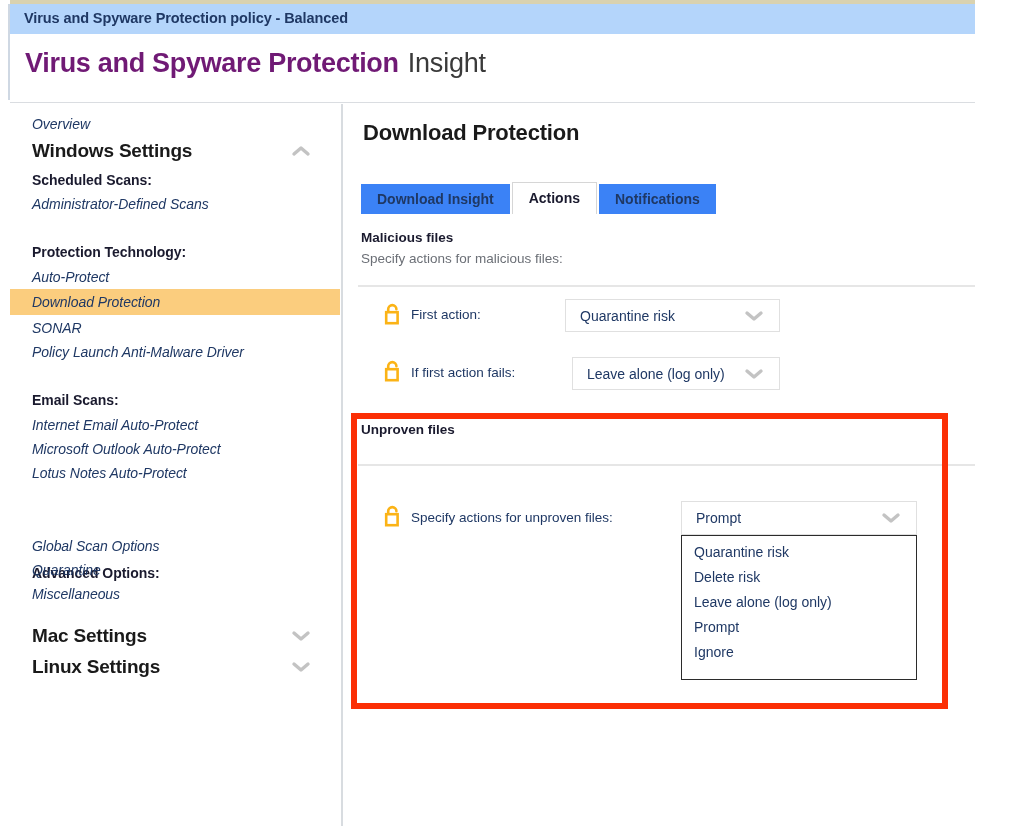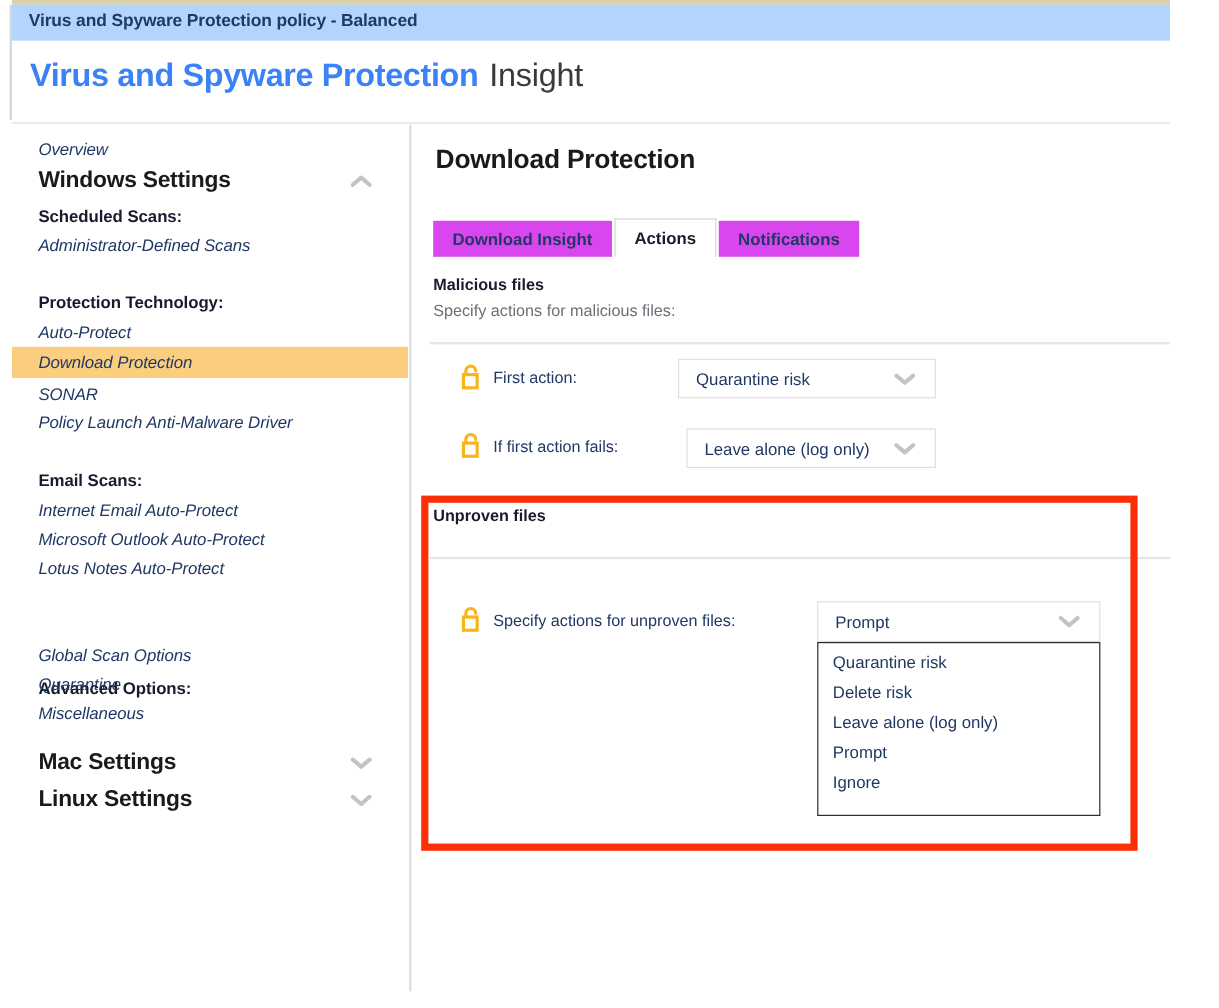--- a/index.html
+++ b/index.html
@@ -73,21 +73,21 @@
   }
   .page-header-inner {
     position: absolute;
     left: 15px;
     top: 14px;
     white-space: nowrap;
   }
   .page-title-bold {
     font-size: 27px;
     font-weight: bold;
-    color: #3b82f6;
+    color: #701a75;
     letter-spacing: -0.3px;
   }
   .page-title-light {
     font-size: 27px;
     font-weight: normal;
     color: #3a3a3a;
     letter-spacing: -0.2px;
     margin-left: 9px;
   }
   .header-divider {
@@ -184,21 +184,21 @@
     display: flex;
     align-items: flex-end;
   }
   .tab {
     height: 30px;
     line-height: 30px;
     padding: 0 16px;
     font-size: 14px;
     font-weight: bold;
     color: #1f3864;
-    background: #d946ef;
+    background: #3b82f6;
     box-sizing: border-box;
     white-space: nowrap;
     margin-right: 2px;
   }
   .tab.active {
     background: #ffffff;
     border: 1px solid #d6d6d6;
     border-bottom: none;
     height: 32px;
     line-height: 30px;

